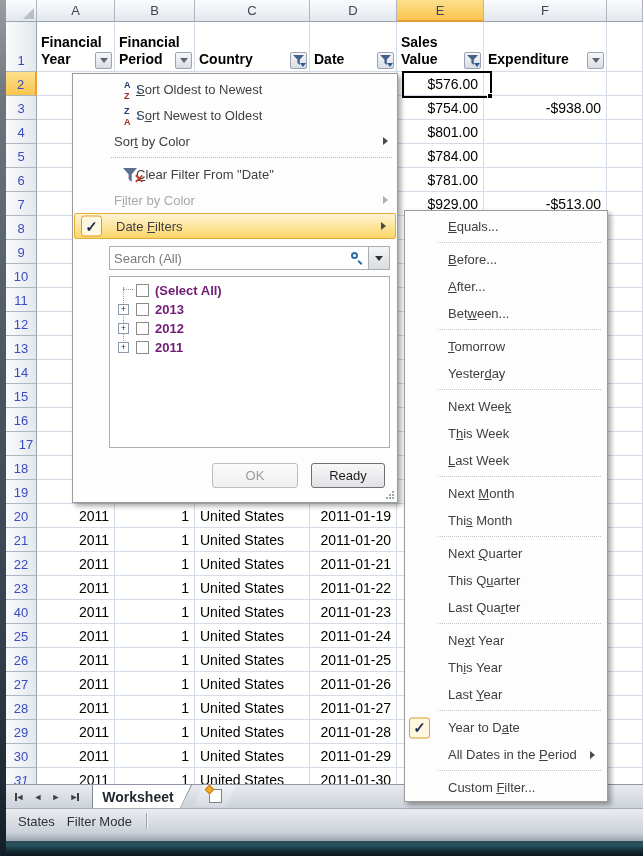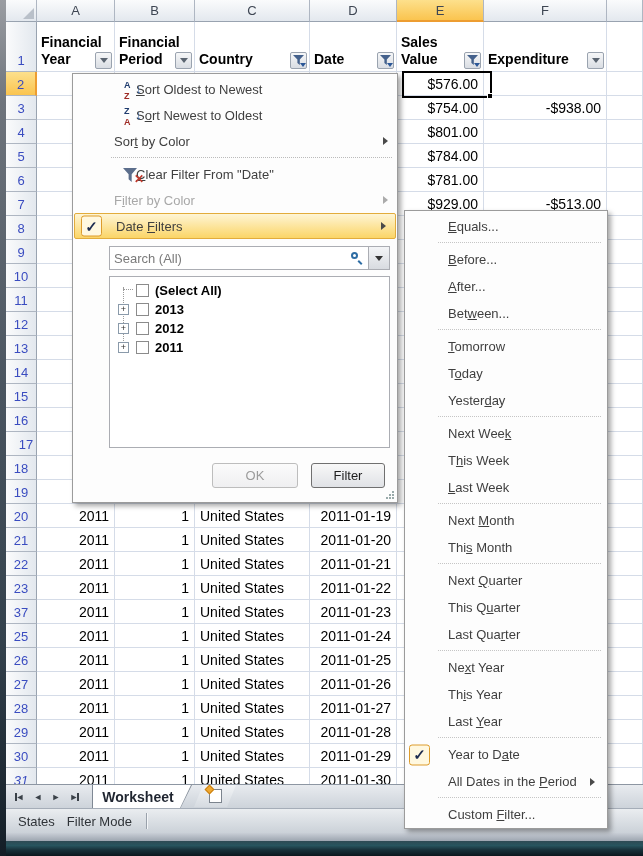--- a/index.html
+++ b/index.html
@@ -112,21 +112,21 @@
   #search-drop-btn .tri { width:0; height:0; border-left:4px solid transparent; border-right:4px solid transparent; border-top:5px solid #333; }
 
   
   #tree-box { position:relative; margin:6px 7px 0 36px; height:172px; border:1px solid #ABADB3; background:#fff; overflow:hidden; padding-top:4px; }
   .tree-vline { position:absolute; left:13px; top:10px; height:58px; border-left:1px dotted #9A9A9A; }
   .tree-hline { position:absolute; left:13px; top:12px; width:10px; border-top:1px dotted #9A9A9A; }
   .tree-row { position:relative; height:19px; display:flex; align-items:center; }
   .expander { position:absolute; left:8px; width:11px; height:11px; border:1px solid #8A9AAA; background:#fff;
     display:flex; align-items:center; justify-content:center; font-size:9px; line-height:9px; color:#333; }
   .tree-check { position:absolute; left:26px; width:13px; height:13px; border:1px solid #8B8B8B; background:#fff; }
-  .tree-label { position:absolute; left:45px; font-weight:bold; color:#000000; }
+  .tree-label { position:absolute; left:45px; font-weight:bold; color:#701a75; }
 
   
   #fm-buttons { display:flex; justify-content:flex-end; margin:15px 12px 0 0; gap:13px; }
   .btn { height:25px; border-radius:3px; font:13px "Liberation Sans",sans-serif; display:flex; align-items:center; justify-content:center; }
   #ok-btn { width:86px; background:linear-gradient(#FBFBFB,#EFEFF1); border:1px solid #BDBDBD; color:#9B9B9B; }
   #cancel-btn { width:74px; background:linear-gradient(#F8F8F8,#E0E2E6); border:1px solid #707070; color:#1E1E1E; }
   #fm-grip { position:absolute; right:2px; bottom:2px; width:10px; height:10px;
     background:radial-gradient(circle at 8px 2px,#9AA 1px,transparent 1.4px),
                radial-gradient(circle at 5px 5px,#9AA 1px,transparent 1.4px),
                radial-gradient(circle at 8px 5px,#9AA 1px,transparent 1.4px),
@@ -176,21 +176,21 @@
         <div class="rhdr" style="height: 24px;">14</div>
         <div class="rhdr" style="height: 24px;">15</div>
         <div class="rhdr" style="height: 24px;">16</div>
         <div class="rhdr" style="height: 24px; padding-left: 10px;">17</div>
         <div class="rhdr" style="height: 24px;">18</div>
         <div class="rhdr" style="height: 24px;">19</div>
         <div class="rhdr" style="height: 24px;">20</div>
         <div class="rhdr" style="height: 24px;">21</div>
         <div class="rhdr" style="height: 24px;">22</div>
         <div class="rhdr" style="height: 24px;">23</div>
-        <div class="rhdr" style="height: 24px;">37</div>
+        <div class="rhdr" style="height: 24px;">40</div>
         <div class="rhdr" style="height: 24px;">25</div>
         <div class="rhdr" style="height: 24px;">26</div>
         <div class="rhdr" style="height: 24px;">27</div>
         <div class="rhdr" style="height: 24px;">28</div>
         <div class="rhdr" style="height: 24px;">29</div>
         <div class="rhdr" style="height: 24px;">30</div>
         <div class="rhdr" style="height: 24px; font-style: italic;">31</div>
       </div>
     <div id="cells">
         <div class="grow" style="height: 50px;">
@@ -581,21 +581,21 @@
           </div>
           <div class="tree-row">
             <span class="expander">+</span>
             <span class="tree-check"></span>
             <span class="tree-label">2011</span>
           </div>
         </div>
     </div>
     <div id="fm-buttons">
       <button class="btn" id="ok-btn">OK</button>
-      <button class="btn" id="cancel-btn">Filter</button>
+      <button class="btn" id="cancel-btn">Ready</button>
     </div>
     <div id="fm-grip"></div>
   </div>
 
   <div id="date-submenu">
       <div class="sm-item">
         <span><u>E</u>quals...</span>
       </div>
       <div class="sm-sep"></div>
       <div class="sm-item">
@@ -605,23 +605,20 @@
         <span><u>A</u>fter...</span>
       </div>
       <div class="sm-item">
         <span>Bet<u>w</u>een...</span>
       </div>
       <div class="sm-sep"></div>
       <div class="sm-item">
         <span><u>T</u>omorrow</span>
       </div>
       <div class="sm-item">
-        <span>T<u>o</u>day</span>
-      </div>
-      <div class="sm-item">
         <span>Yester<u>d</u>ay</span>
       </div>
       <div class="sm-sep"></div>
       <div class="sm-item">
         <span>Next Wee<u>k</u></span>
       </div>
       <div class="sm-item">
         <span>T<u>h</u>is Week</span>
       </div>
       <div class="sm-item">

